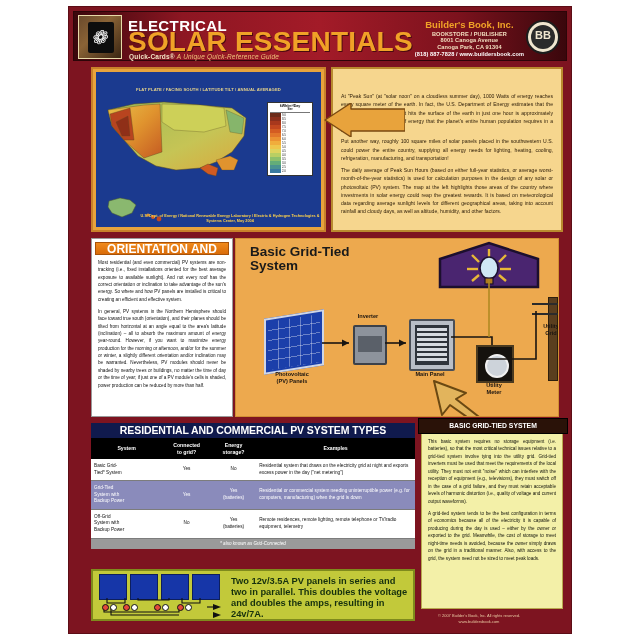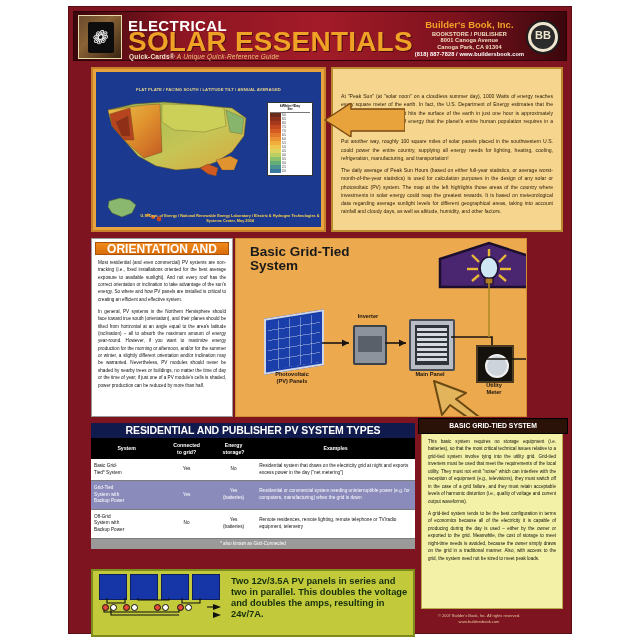--- a/index.html
+++ b/index.html
@@ -74,21 +74,21 @@
   .orient{position:absolute;left:18px;top:227px;width:142px;height:179px;
        background:#ffffff;border:1px solid #9a9a9a;box-sizing:border-box;}
   .orient-bar{position:absolute;left:3px;top:3px;right:3px;height:13px;
        background:linear-gradient(180deg,#f08a1c,#d96c0a);line-height:13px;font-size:12px;
        border:1px solid #a85208;}
   .orient-body{position:absolute;left:6px;top:20px;right:6px;bottom:4px;font-size:4.6px;
        line-height:1.6;color:#111;text-align:justify;}
   .orient-body p{margin:0 0 5px 0;}
 
   
-  .diag{position:absolute;left:162px;top:227px;width:292px;height:179px;background:#eda94e;
+  .diag{position:absolute;left:162px;top:227px;width:324px;height:179px;background:#eda94e;
         border:1px solid #d08f33;box-sizing:border-box;overflow:hidden;}
   .diag-title{position:absolute;left:14px;top:6px;font-size:13.5px;font-weight:bold;color:#1a1a1a;
         line-height:1.02;}
   .lbl{position:absolute;font-size:5.6px;font-weight:bold;color:#1a1410;text-align:center;line-height:1.18;}
   .pv-panel{position:absolute;left:28px;top:75px;width:56px;height:52px;background:#1b3faa;
         border:2px solid #cfd6e6;transform:skewY(-9deg);}
   .pv-grid{position:absolute;inset:2px;background:
      repeating-linear-gradient(90deg,transparent 0 10px,rgba(255,255,255,.35) 10px 11px),
      repeating-linear-gradient(0deg,transparent 0 9px,rgba(255,255,255,.35) 9px 10px);}
   .inv{position:absolute;left:117px;top:86px;width:30px;height:36px;background:#8d939c;
@@ -124,21 +124,21 @@
   
   .bgt{position:absolute;left:348px;top:412px;width:142px;height:186px;background:#f3f0a8;
        border:1px solid #b8a84e;box-sizing:border-box;}
   .bgt-bar{position:absolute;left:-4px;top:-6px;width:148px;height:14px;background:#2a1208;color:#fff;
        font-weight:bold;font-size:6.8px;text-align:center;line-height:14px;border:1px solid #000;}
   .bgt-body{position:absolute;left:6px;top:14px;right:6px;bottom:4px;font-size:4.6px;
        line-height:1.62;color:#11130a;text-align:justify;}
   .bgt-body p{margin:0 0 5px 0;}
 
   
-  .bot{position:absolute;left:18px;top:558px;width:324px;height:68px;background:#c2c93a;
+  .bot{position:absolute;left:18px;top:558px;width:324px;height:52px;background:#c2c93a;
        border:2px solid #7f8a1c;box-sizing:border-box;}
   .bot-fig{position:absolute;left:4px;top:3px;width:128px;height:44px;}
   .bot-txt{position:absolute;left:138px;top:5px;right:5px;font-size:9.3px;font-weight:bold;
        color:#16300e;line-height:1.18;}
   .pvsm{position:absolute;top:0;width:26px;height:24px;background:#1636a8;border:1px solid #0d1f5e;}
   .term{position:absolute;width:5px;height:5px;border-radius:50%;background:#e24a3a;border:1px solid #111;}
   .term.w{background:#ffffff;}
 
   
   .copy{position:absolute;right:8px;bottom:4px;text-align:center;width:160px;color:#e8c7a0;
@@ -380,21 +380,21 @@
         </svg>
 
         <div class="arrow-big">
           <svg viewBox="0 0 82 52" width="82" height="52">
             <path d="M2,4 L34,16 L24,22 L60,50 L52,52 L18,28 L10,38 Z" fill="#e2b45c" stroke="#6a4812" stroke-width="2" stroke-linejoin="round"></path>
           </svg>
         </div>
       </div>
 
       <div class="tbl-wrap">
-        <div class="tbl-title">RESIDENTIAL AND PUBLISHER PV SYSTEM TYPES</div>
+        <div class="tbl-title">RESIDENTIAL AND COMMERCIAL PV SYSTEM TYPES</div>
         <table>
           <colgroup>
               <col style="width:22%">
               <col style="width:15%">
               <col style="width:14%">
               <col style="width:49%">
             </colgroup>
           <thead>
               <tr id="tbl-head">
                 <th style="white-space: pre-line;">System</th>

